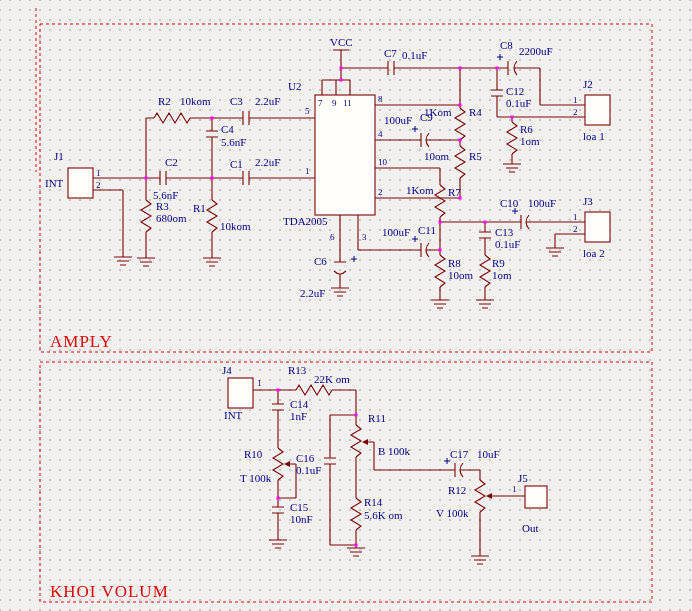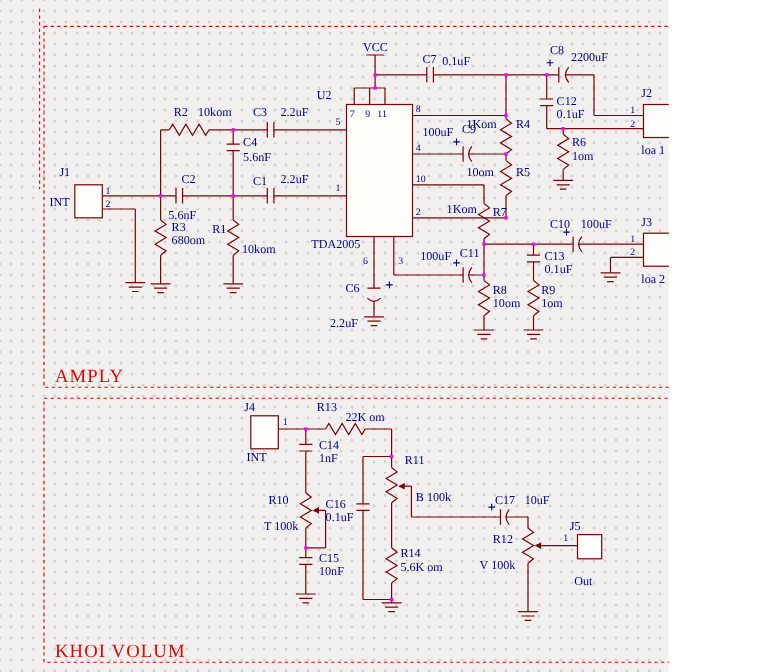--- a/index.html
+++ b/index.html
@@ -1,17 +1,17 @@
 <!DOCTYPE html>
 <html><head>
 <meta charset="utf-8">
 <style>
   html,body{margin:0;padding:0;background:#ffffff;}
   .canvas{
-    position:relative;width:608px;height:611px;overflow:hidden;
+    position:relative;width:692px;height:611px;overflow:hidden;
     background-color:#f1f0ee;
     background-image:radial-gradient(circle,#c6c5c2 0.9px,transparent 1px);
     background-size:10px 10px;background-position:5px 5px;
   }
   svg{position:absolute;left:0;top:0;}
   svg path, svg polyline, svg line{fill:none;stroke:#7a0404;stroke-width:1.1;}
   svg rect.part{fill:#fffefa;stroke:#7a0404;stroke-width:1.1;}
   svg rect.dot{fill:#ff00ff;stroke:none;}
   svg path.border{stroke:#dd0606;stroke-width:1;stroke-dasharray:3 3;}
   svg path.plus{stroke:#000082;stroke-width:1;}

